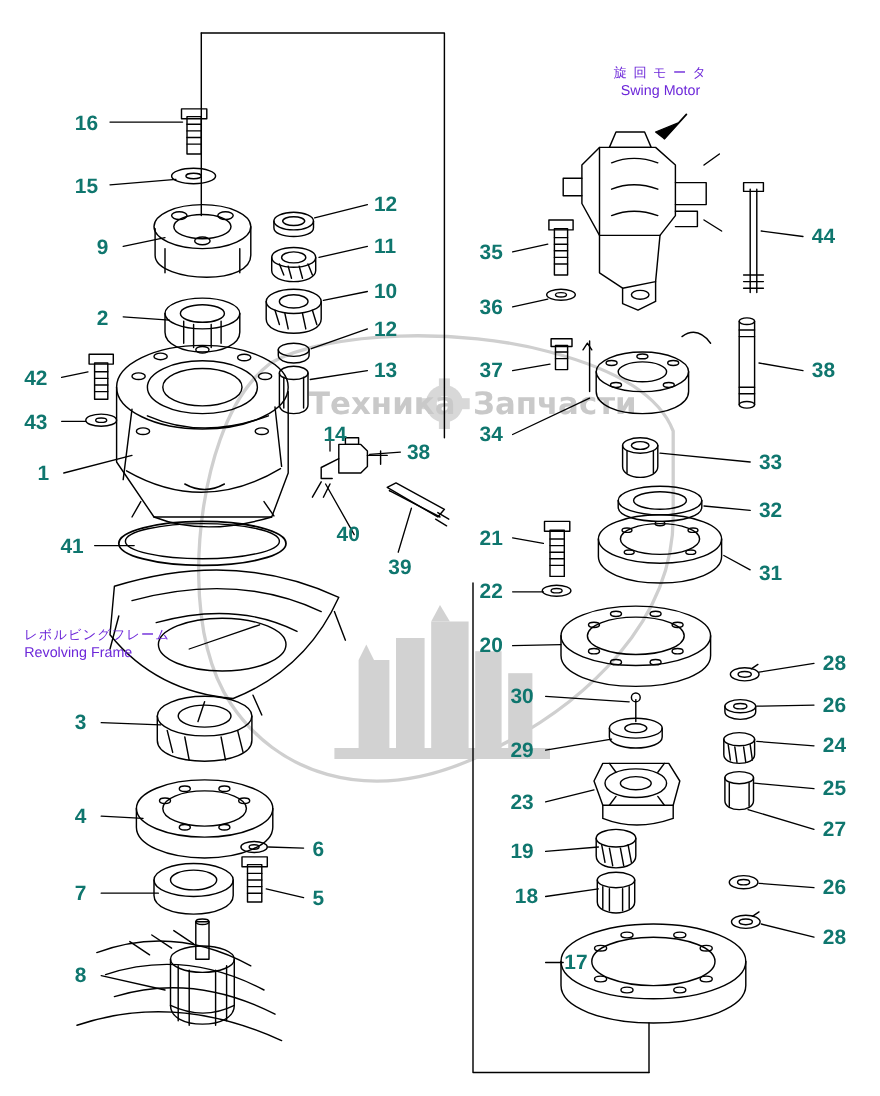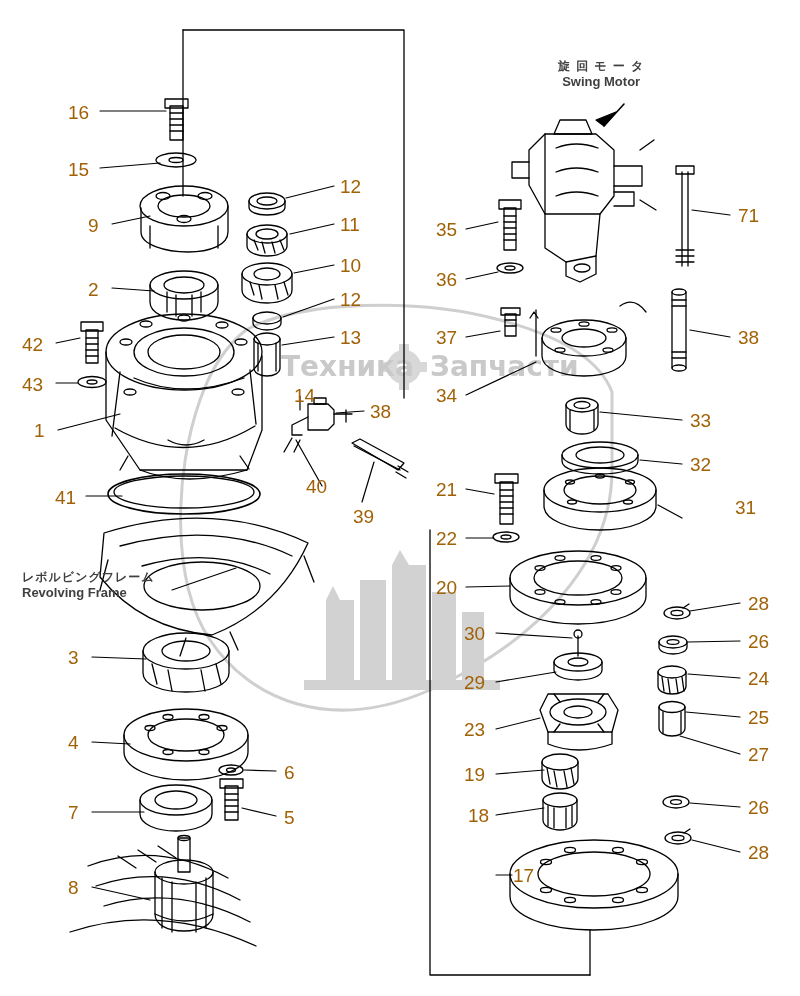--- a/index.html
+++ b/index.html
@@ -14,31 +14,31 @@
     position: relative;
     width: 800px;
     height: 996px;
     background: #ffffff;
     overflow: hidden;
   }
   .label {
     position: absolute;
     font-family: "Liberation Sans", sans-serif;
     font-size: 19px;
-    font-weight: normal;
-    color: #a16207;
+    font-weight: bold;
+    color: #0f766e;
     white-space: nowrap;
     line-height: 1.05;
   }
   .cap {
     position: absolute;
     font-family: "Liberation Sans", sans-serif;
     font-size: 13px;
-    font-weight: bold;
-    color: #404040;
+    font-weight: normal;
+    color: #6d28d9;
     white-space: nowrap;
     text-align: center;
     line-height: 1.25;
   }
   .cap .jp {
     font-family: "DejaVu Sans", sans-serif;
     font-size: 12px;
     letter-spacing: 1px;
   }
   .wm {
@@ -563,25 +563,25 @@
   <div class="label" style="left:436px; top:480px;">21</div>
   <div class="label" style="left:436px; top:529px;">22</div>
   <div class="label" style="left:436px; top:578px;">20</div>
   <div class="label" style="left:464px; top:624px;">30</div>
   <div class="label" style="left:464px; top:673px;">29</div>
   <div class="label" style="left:464px; top:720px;">23</div>
   <div class="label" style="left:464px; top:765px;">19</div>
   <div class="label" style="left:468px; top:806px;">18</div>
   <div class="label" style="left:492px; top:866px;margin-left:21px;">17</div>
 
-  <div class="label" style="left:738px; top:206px;">71</div>
+  <div class="label" style="left:738px; top:206px;">44</div>
   <div class="label" style="left:738px; top:328px;">38</div>
   <div class="label" style="left:690px; top:411px;">33</div>
   <div class="label" style="left:690px; top:455px;">32</div>
-  <div class="label" style="left:690px; top:498px;margin-left:45px;">31</div>
+  <div class="label" style="left:690px; top:512px;">31</div>
   <div class="label" style="left:748px; top:594px;">28</div>
   <div class="label" style="left:748px; top:632px;">26</div>
   <div class="label" style="left:748px; top:669px;">24</div>
   <div class="label" style="left:748px; top:708px;">25</div>
   <div class="label" style="left:748px; top:745px;">27</div>
   <div class="label" style="left:748px; top:798px;">26</div>
   <div class="label" style="left:748px; top:843px;">28</div>
 
 </div>
 

